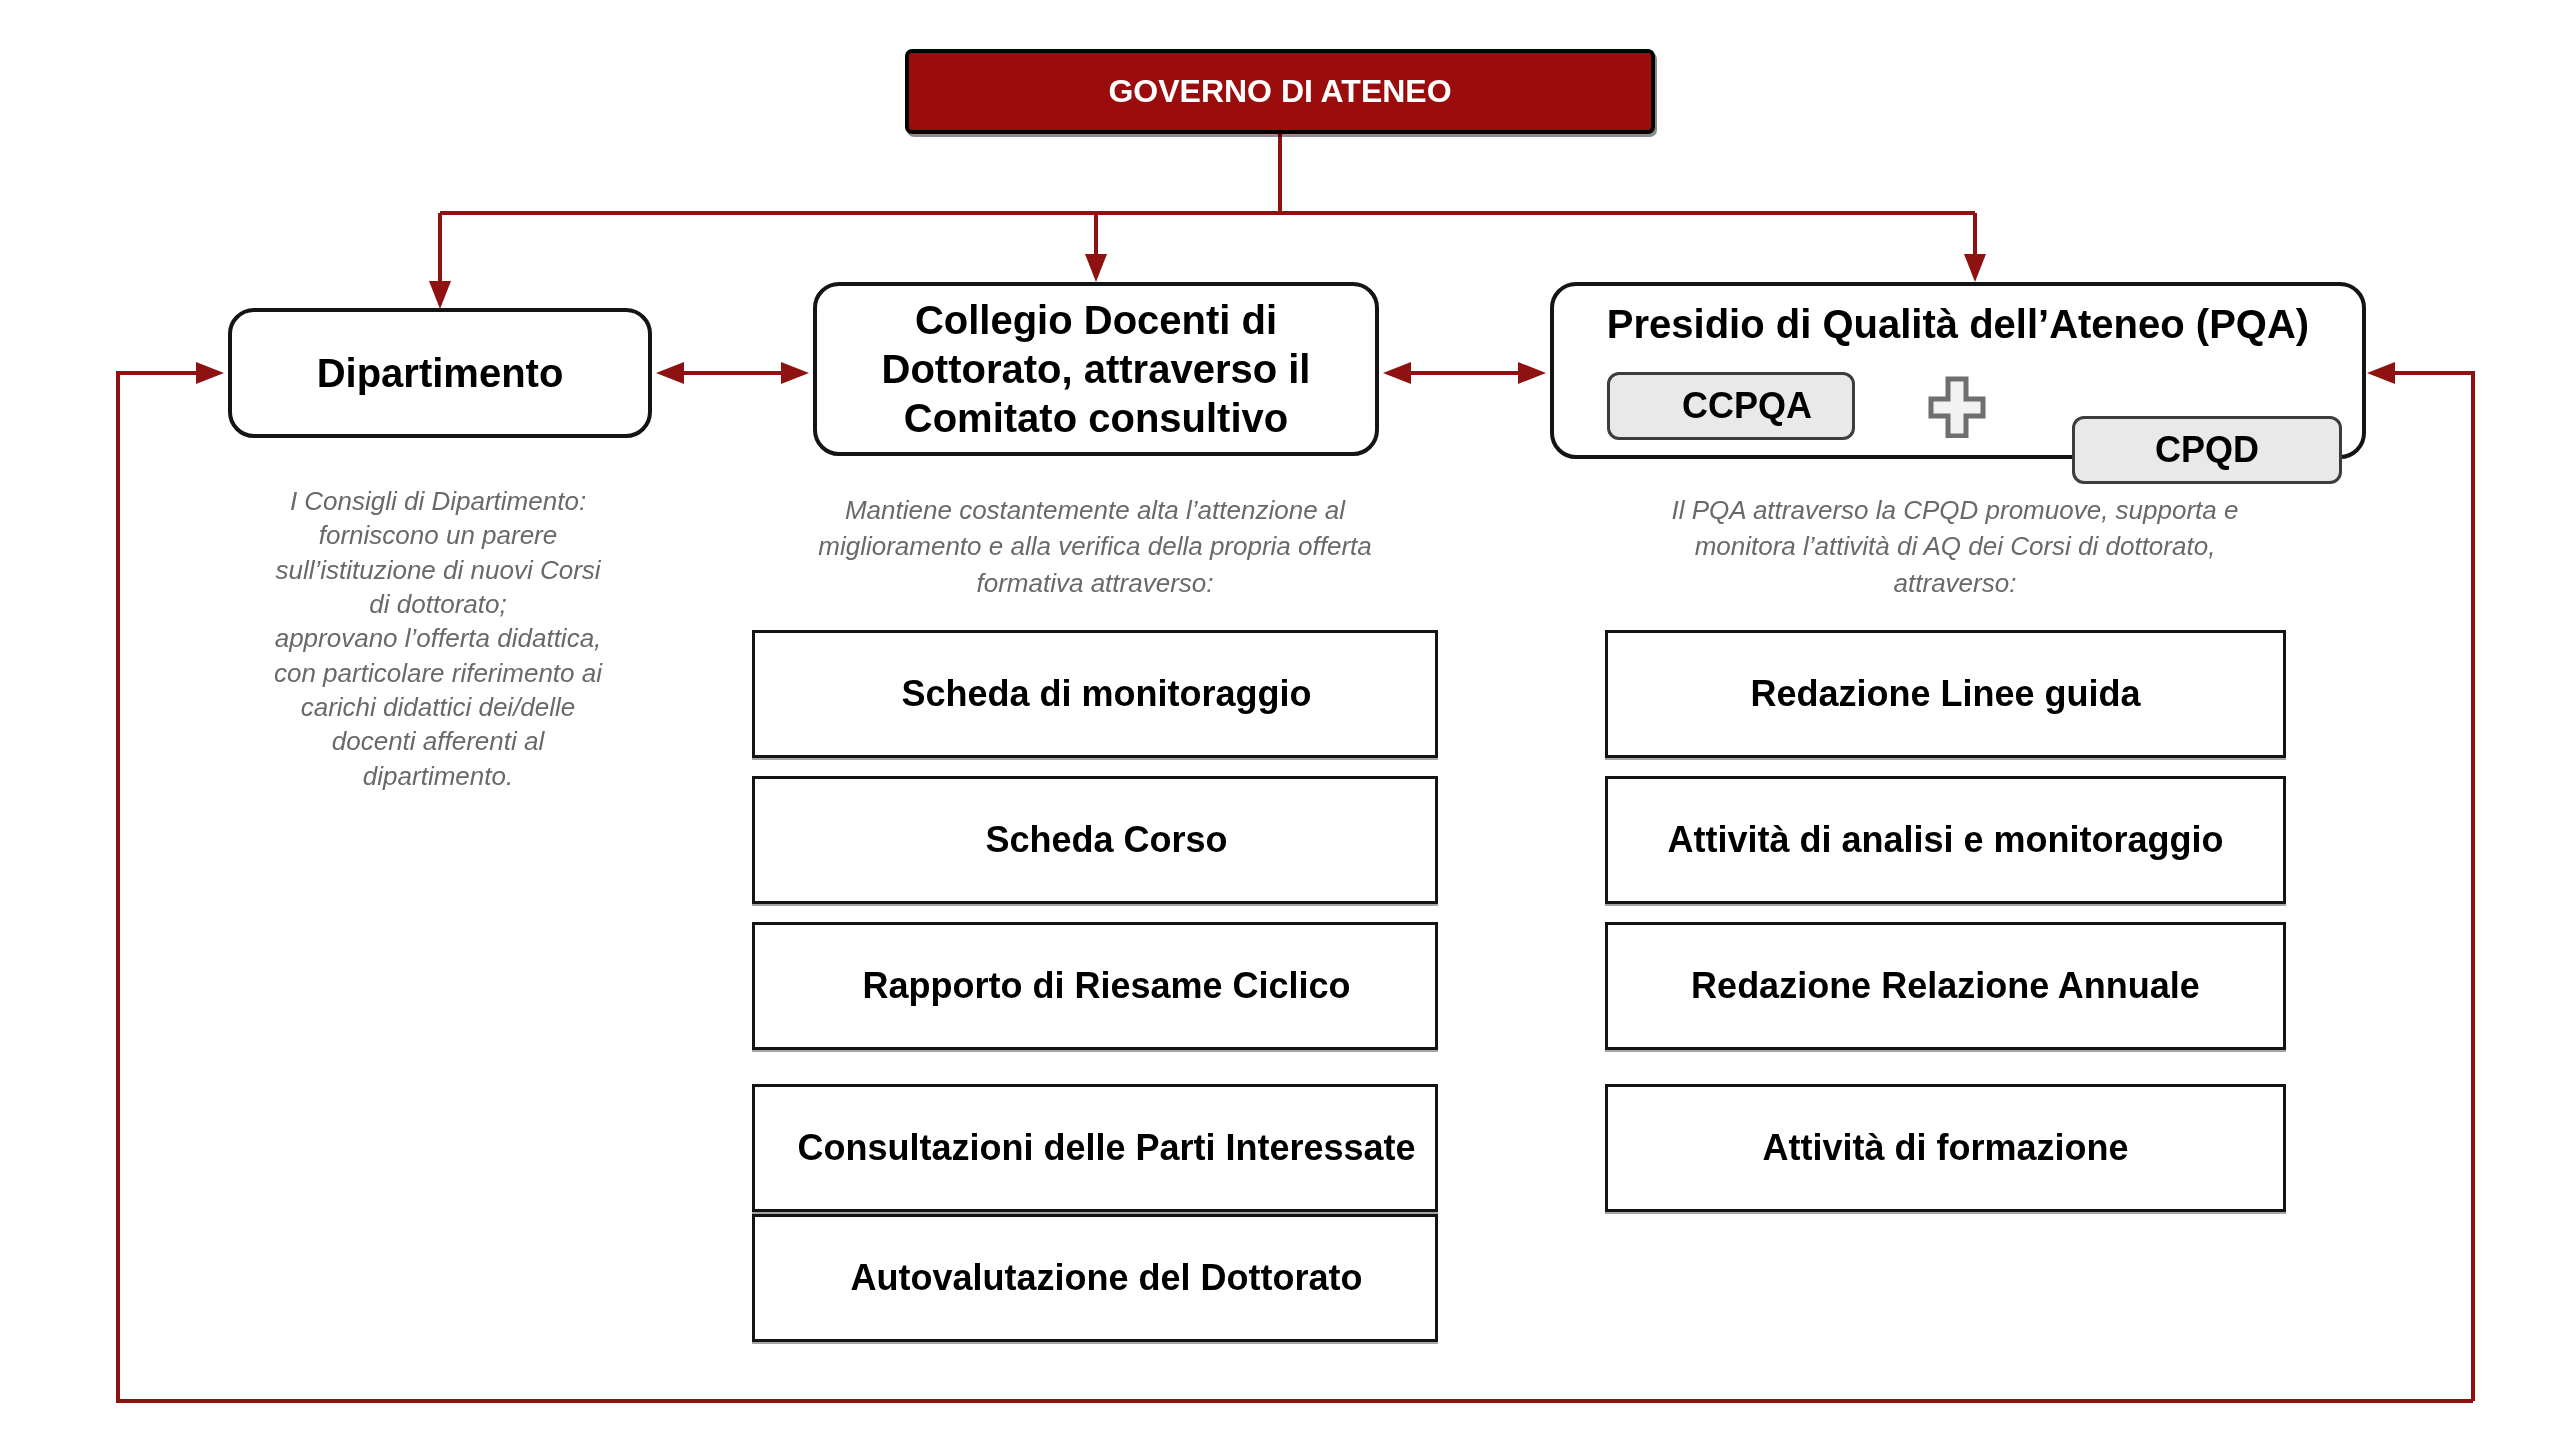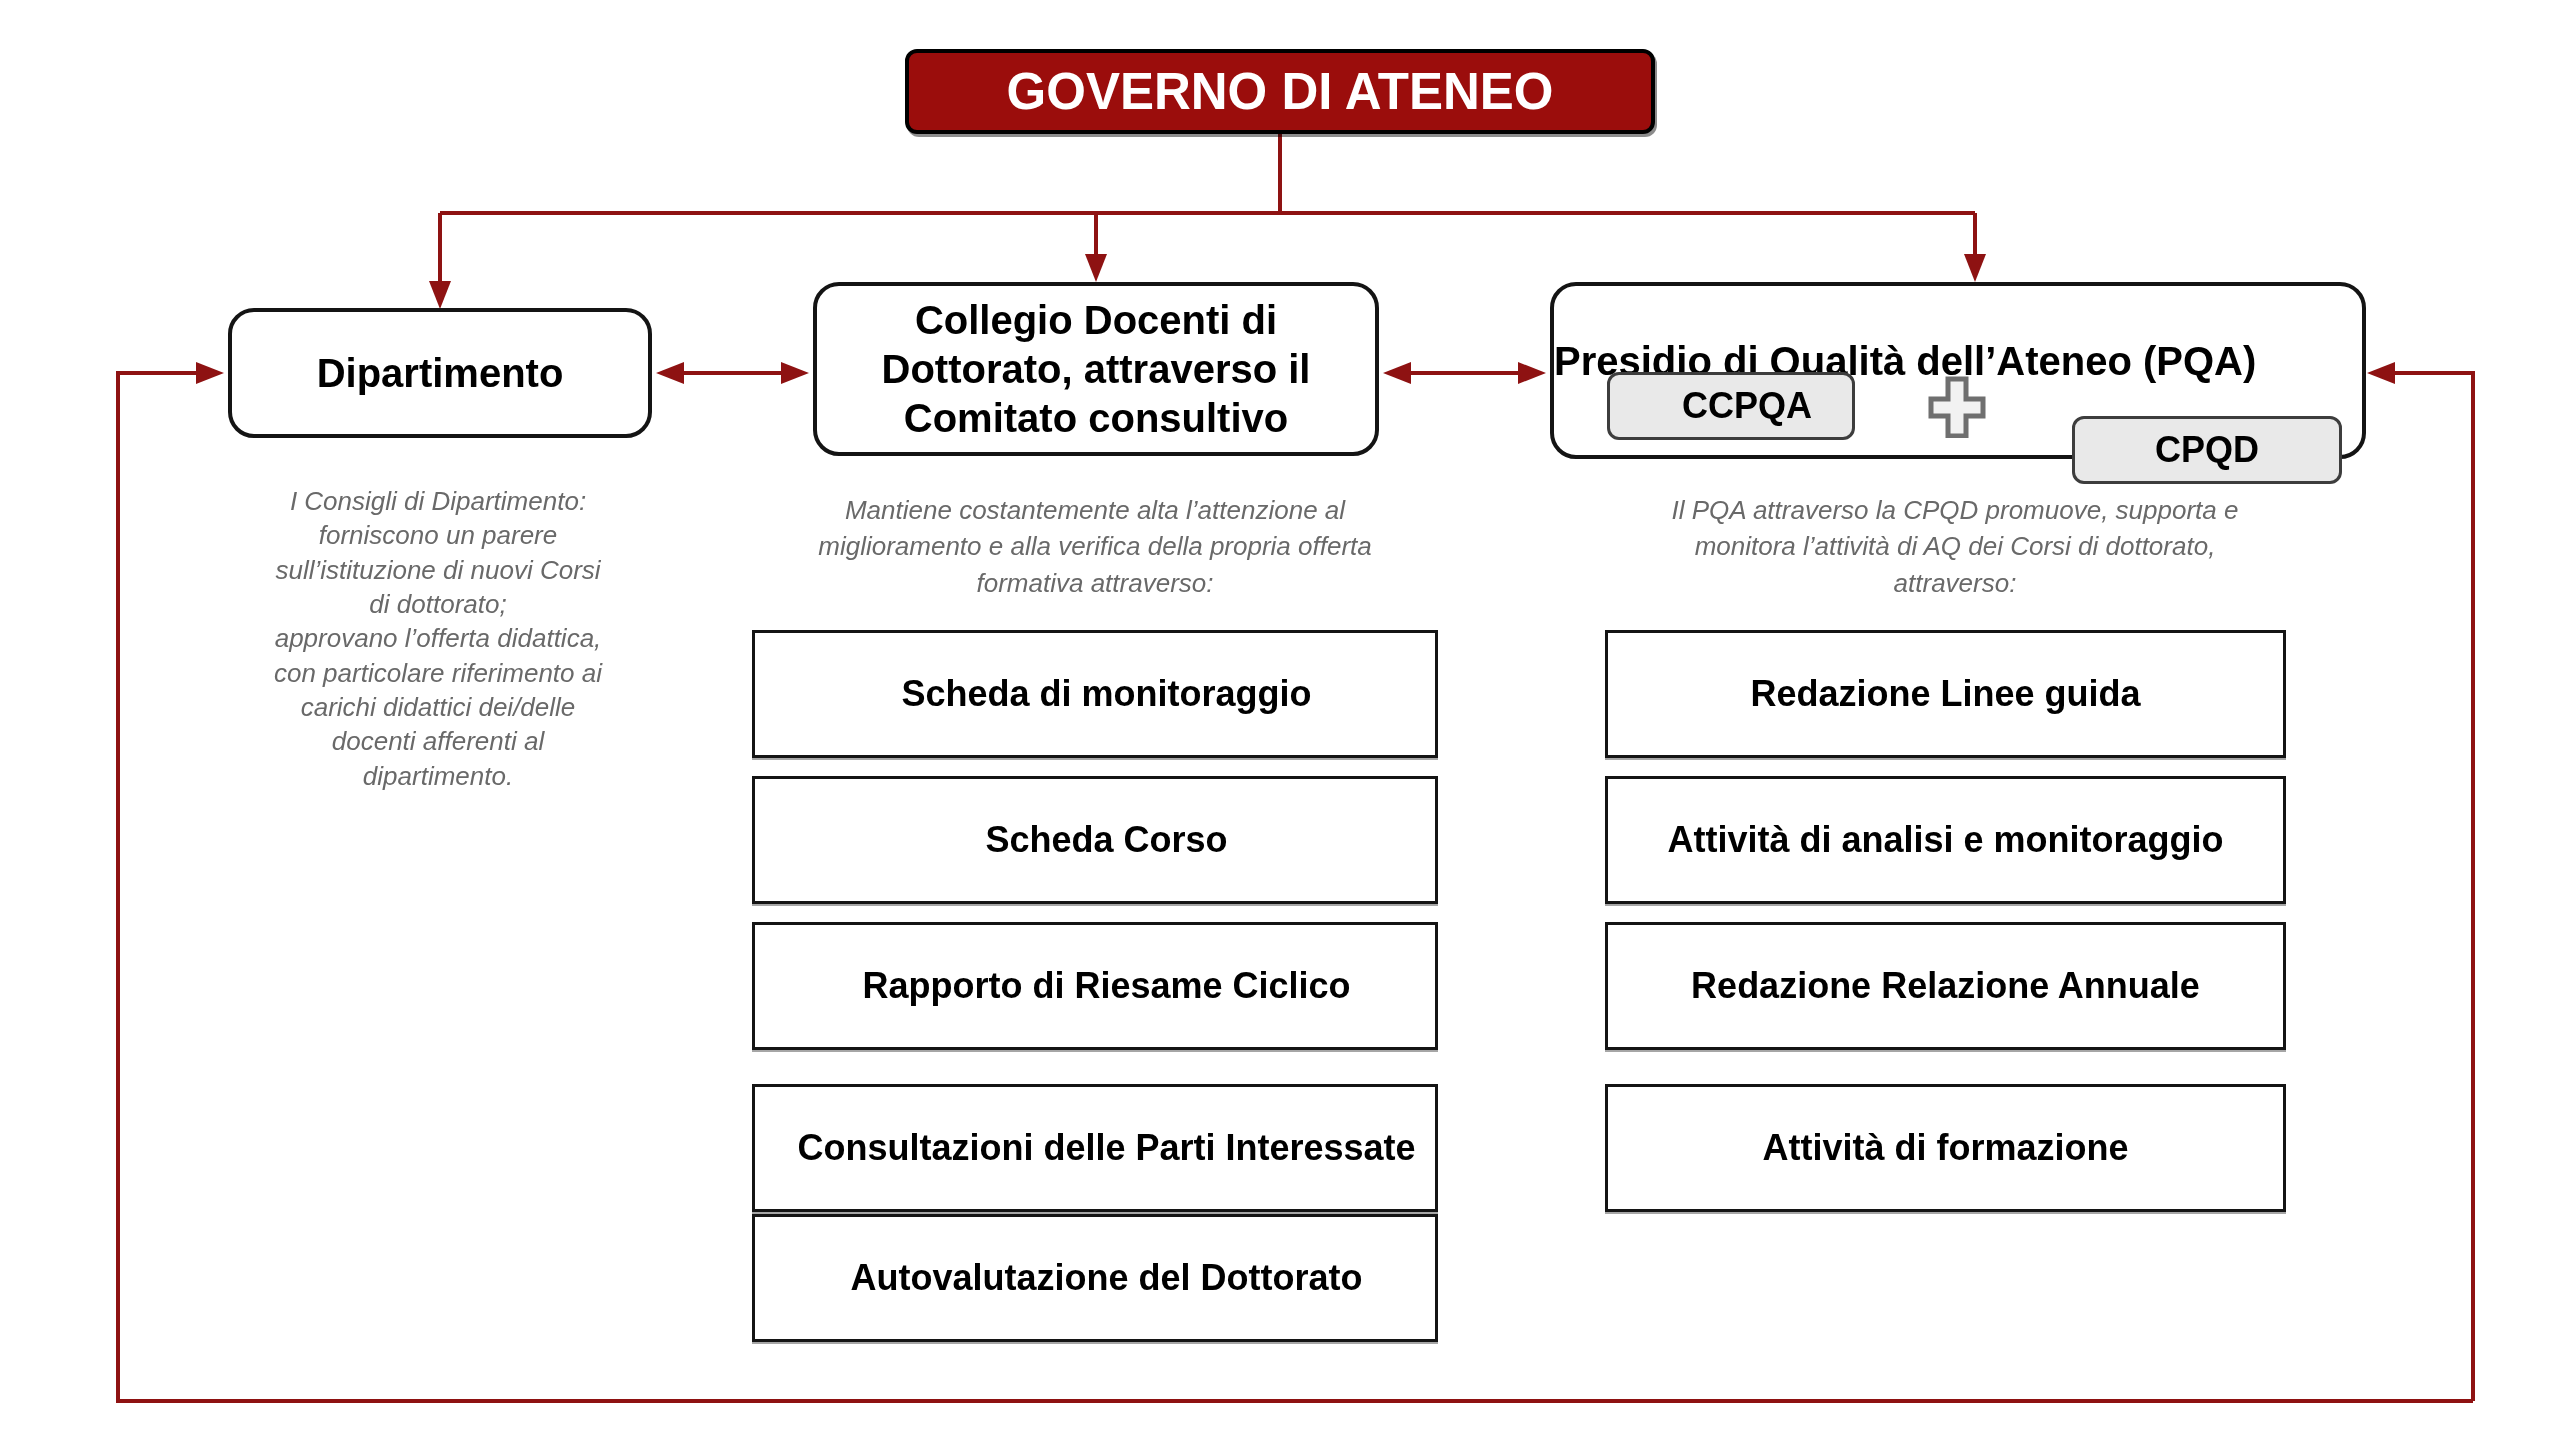--- a/index.html
+++ b/index.html
@@ -18,36 +18,36 @@
   .stage{position:relative;width:2560px;height:1440px;}
 
   svg.connectors{position:absolute;left:0;top:0;width:2560px;height:1440px;z-index:1;}
   .cline{stroke:var(--line-red);stroke-width:4;fill:none;}
   .chead{fill:var(--line-red);stroke:none;}
 
   .node{position:absolute;z-index:2;box-sizing:border-box;display:flex;
         align-items:center;justify-content:center;text-align:center;background:#fff;}
 
   .governo{left:905px;top:49px;width:750px;height:85px;
-           background:var(--accent-red);border:4px solid #000;border-radius:12px;
+           background:var(--accent-red);border:4px solid #000;border-radius:7px;
            box-shadow:2px 3px 0 rgba(0,0,0,0.45);
-           color:#fff;font-weight:bold;font-size:51px;}
+           color:#fff;font-weight:bold;font-size:32px;}
 
   .rounded{border:4px solid var(--box-border);border-radius:26px;
            font-weight:bold;color:#000;}
 
   .dipartimento{left:228px;top:308px;width:424px;height:130px;font-size:40px;}
 
   .collegio{left:813px;top:282px;width:566px;height:174px;font-size:40px;
             flex-direction:column;line-height:49px;}
   .collegio span{display:block;}
 
   .presidio{left:1550px;top:282px;width:816px;height:177px;display:block;}
-  .presidio-title{position:absolute;left:0;top:16px;width:100%;text-align:left;
-                  font-weight:bold;font-size:40px;color:#000;margin-top:37px;}
+  .presidio-title{position:absolute;left:0;top:16px;width:100%;text-align:center;
+                  font-weight:bold;font-size:40px;color:#000;}
   .chip{position:absolute;top:86px;height:68px;box-sizing:border-box;
         background:var(--chip-bg);border:3px solid var(--chip-border);border-radius:12px;
         display:flex;align-items:center;justify-content:center;
         font-weight:bold;font-size:36px;color:#000;}
   .chip-left{left:53px;width:248px;padding-left:32px;}
   .chip-right{left:518px;width:270px;margin-top:44px;}
   .plus-wrap{position:absolute;left:374px;top:90px;width:58px;height:62px;}
 
   .note{position:absolute;z-index:2;color:var(--muted-text);
         font-style:italic;font-size:26px;line-height:1.32;

